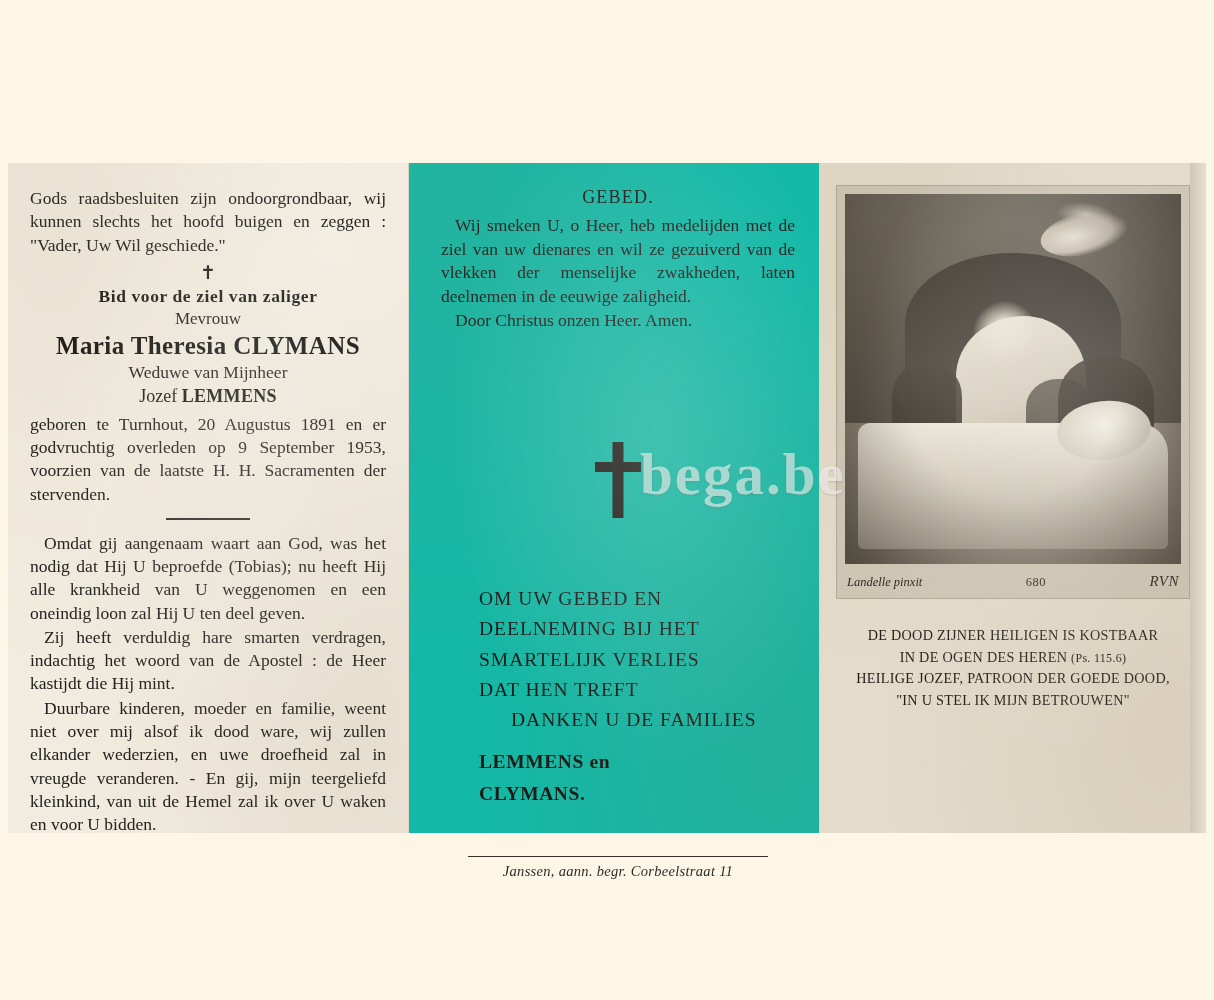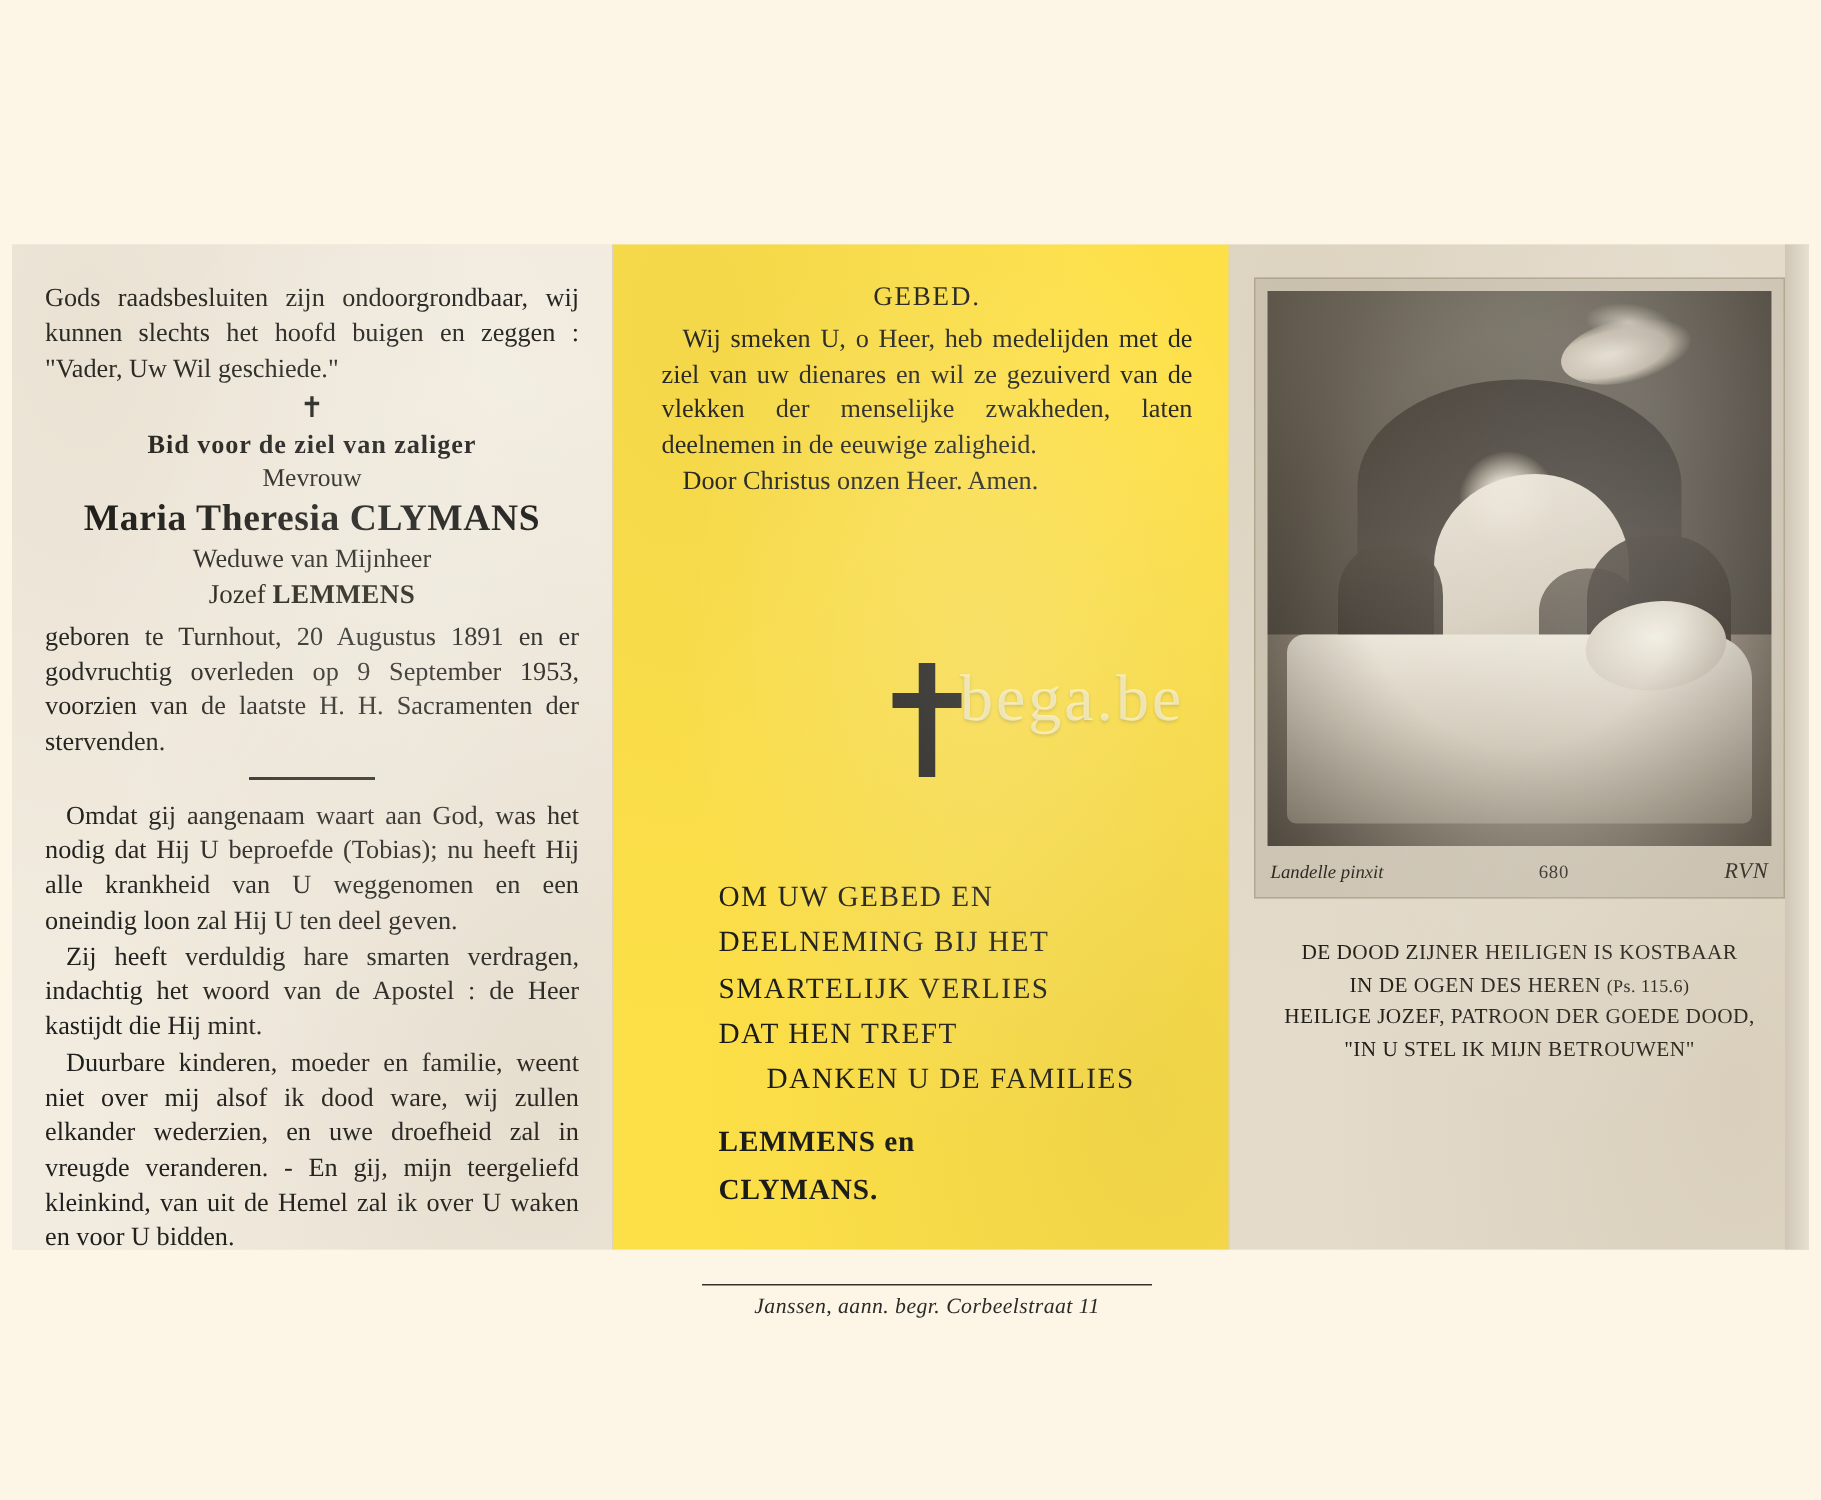--- a/index.html
+++ b/index.html
@@ -31,21 +31,21 @@
     height: 100%;
     box-sizing: border-box;
   }
   .panel-left {
     width: 400px;
     background: #f2ece0;
     padding: 24px 22px 10px 22px;
   }
   .panel-mid {
     width: 412px;
-    background: #fde047;
+    background: #14b8a6;
     padding: 24px 24px 10px 32px;
     border-left: 1px solid #ded3c0;
     border-right: 1px solid #ded3c0;
   }
   .panel-right {
     width: 386px;
     background: #e4dbcb;
     padding: 22px 16px 10px 16px;
   }
 
@@ -347,26 +347,27 @@
     letter-spacing: 0.3px;
     color: #201d18;
   }
   .caption .psalm { font-size: 12px; }
 
   
   #watermark {
     position: absolute;
     left: 640px;
     top: 440px;
-    font-size: 44px;
+    font-size: 59px;
     letter-spacing: 2px;
     color: rgba(255,255,255,0.55);
     font-family: "Liberation Serif", serif;
     pointer-events: none;
     text-shadow: 0 1px 2px rgba(120,110,90,0.25);
+    font-weight: bold;
   }
 
   
   #scan-strip {
     position: absolute;
     right: 8px;
     top: 163px;
     width: 16px;
     height: 670px;
     background: linear-gradient(90deg, #cfc6b6, #e7dfd0);

